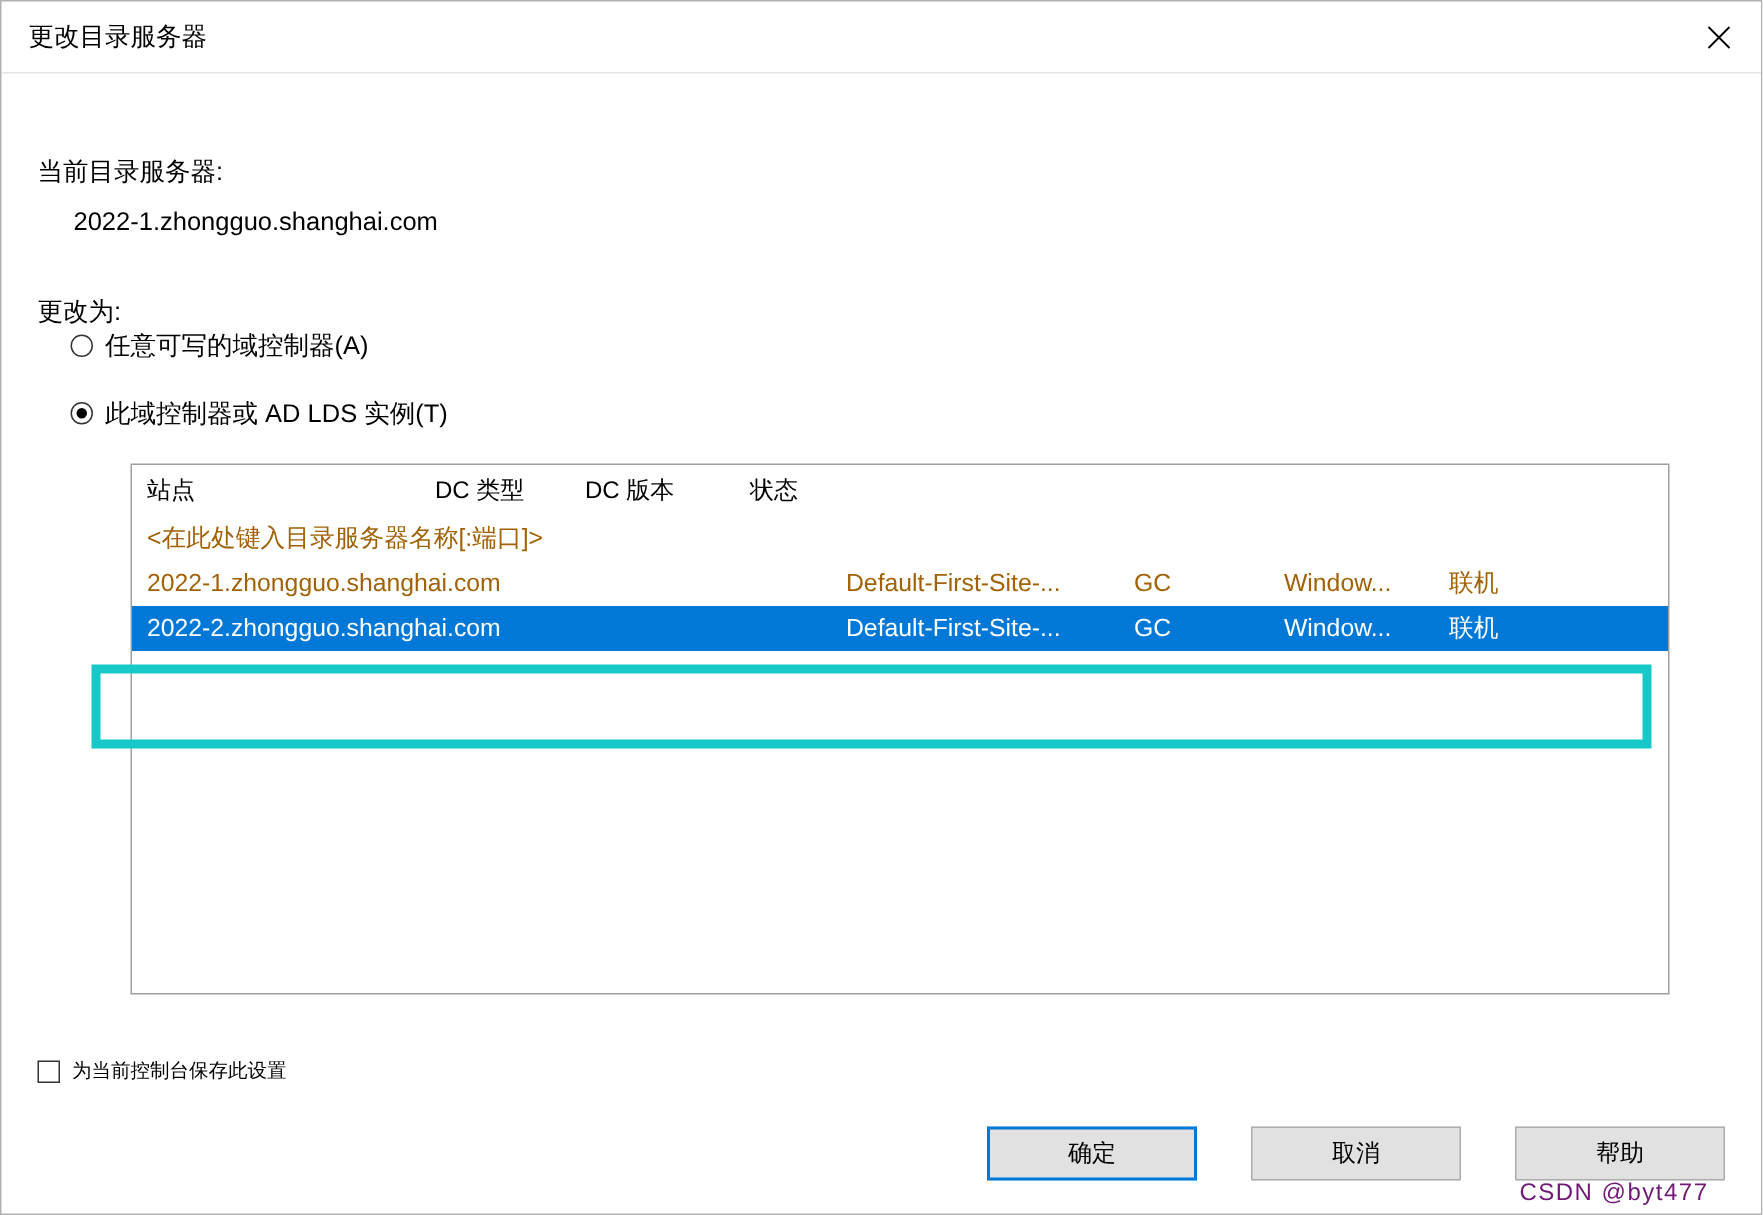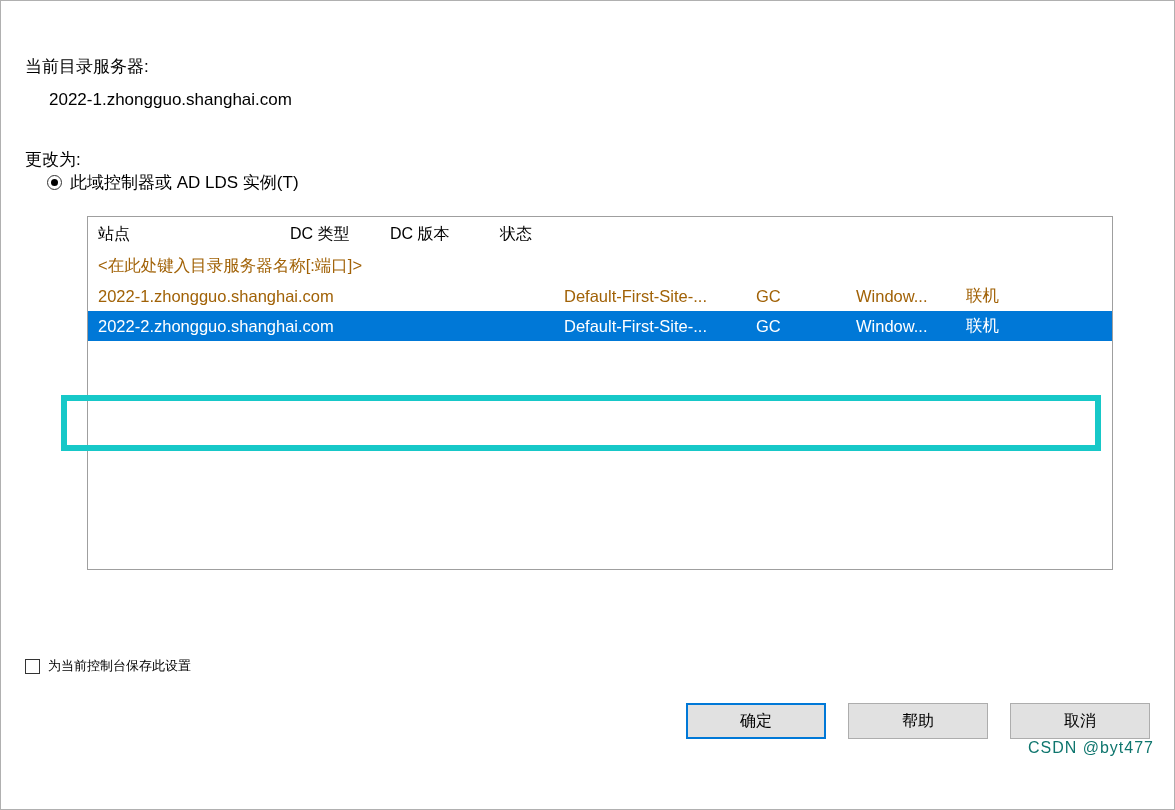--- a/index.html
+++ b/index.html
@@ -130,56 +130,69 @@
     border: 1px solid #333;
     margin-right: 8px;
     cursor: pointer;
   }
 
   .btnbar {
     position: absolute;
     right: 24px;
     bottom: 22px;
     display: flex;
-    gap: 22px;
+    gap: 36px;
   }
   .btn {
     width: 140px; height: 36px;
     border: 1px solid #adadad;
     background: #e1e1e1;
     font-size: 16px;
     display: flex; align-items: center; justify-content: center;
     cursor: pointer;
   }
   .btn.primary { border: 2px solid #0078d7; }
 
   .watermark {
     position: absolute;
-    right: 20px;
+    right: 35px;
     bottom: 4px;
     font-size: 16px;
-    color: #0f766e;
+    color: #701a75;
     letter-spacing: 1px;
     pointer-events: none;
     z-index: 60;
   }
 </style>
 </head>
 <body>
 
 <div class="dialog">
 
+  <div class="titlebar">
+    <span class="title">更改目录服务器</span>
+    <div class="close-btn">
+      <svg viewBox="0 0 16 16">
+          <line x1="1" y1="1" x2="15" y2="15"></line>
+          <line x1="15" y1="1" x2="1" y2="15"></line>
+        </svg>
+    </div>
+  </div>
 
   <div class="body">
 
     <div class="label current-label">当前目录服务器:</div>
     <div class="current-value">2022-1.zhongguo.shanghai.com</div>
 
     <div class="label changeto-label">更改为:</div>
 
+    <div class="radio-line">
+      <span class="radio"></span>
+      <span>任意可写的域控制器(A)</span>
+    </div>
 
     <div class="radio-line">
       <span class="radio checked"></span>
       <span>此域控制器或 AD LDS 实例(T)</span>
     </div>
 
     <div class="table-wrap">
       <div class="thead">
         <div class="col-site">站点</div>
         <div class="col-dctype">DC 类型</div>
@@ -214,19 +227,19 @@
 
     <div class="highlight-frame"></div>
 
     <div class="save-line">
       <span class="checkbox"></span>
       <span>为当前控制台保存此设置</span>
     </div>
 
     <div class="btnbar">
       <div class="btn primary">确定</div>
+      <div class="btn">取消</div>
       <div class="btn">帮助</div>
-      <div class="btn">取消</div>
     </div>
 
     <div class="watermark">CSDN @byt477</div>
   </div>
 </div>
 
 </body></html>

